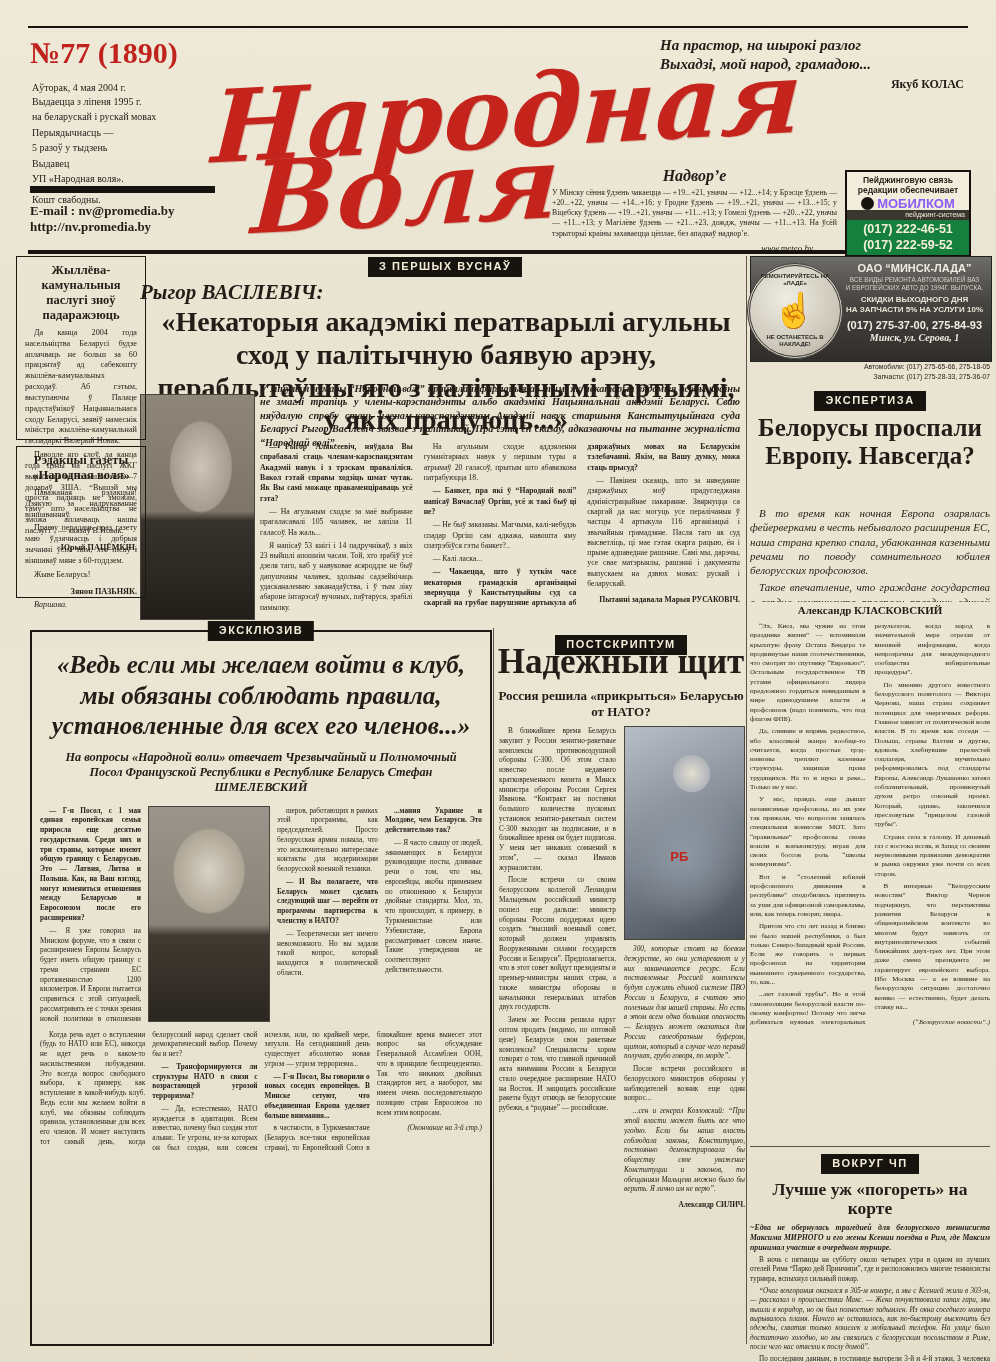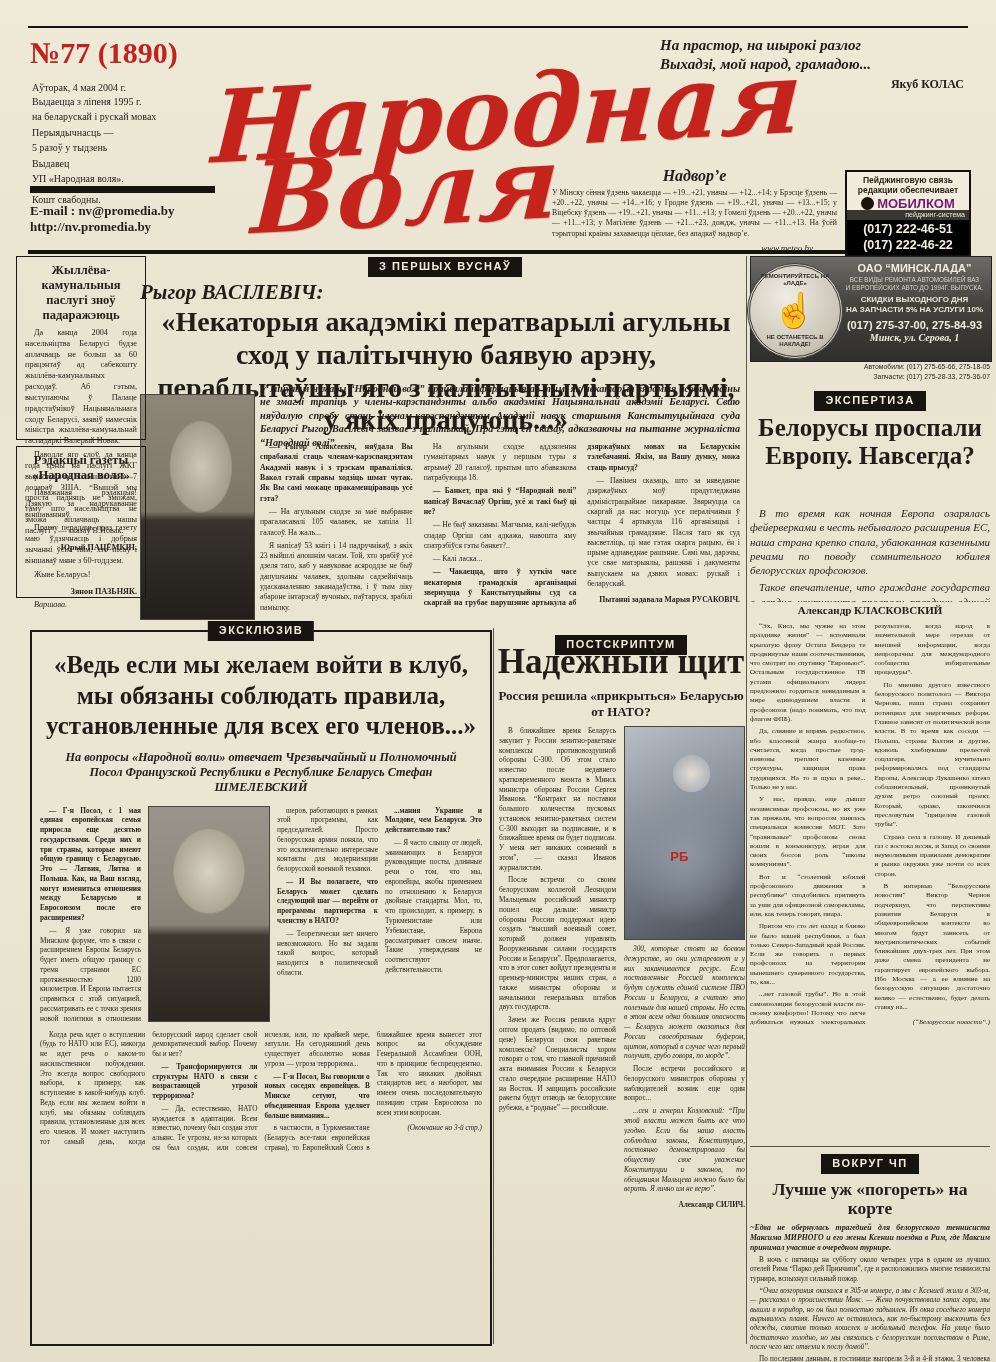--- a/index.html
+++ b/index.html
@@ -94,26 +94,26 @@
     <div style="text-align:center;font:bold italic 16px/1 'Liberation Serif',serif;">Надвор’е</div>
     <div class="just" style="font-size:7.8px;line-height:1.3;margin-top:4px;">У Мінску сёння ўдзень чакаецца — +19...+21, уначы — +12...+14; у Брэсце ўдзень — +20...+22, уначы — +14...+16; у Гродне ўдзень — +19...+21, уначы — +13...+15; у Віцебску ўдзень — +19...+21, уначы — +11...+13; у Гомелі ўдзень — +20...+22, уначы — +11...+13; у Магілёве ўдзень — +21...+23, дождж, уначы — +11...+13. На ўсёй тэрыторыі краіны захаваецца цёплае, без ападкаў надвор’е.</div>
     <div style="text-align:right;font-style:italic;font-size:9px;margin-top:4px;padding-right:24px;">www.meteo.by</div>
   </div>
 
   <div class="pagerbox">
     <div style="font:bold 8.5px/1.2 'Liberation Sans',sans-serif;padding-top:3px;">Пейджинговую связь</div>
     <div style="font:bold 8.5px/1.2 'Liberation Sans',sans-serif;">редакции обеспечивает</div>
     <div style="display:flex;align-items:center;justify-content:center;gap:3px;margin-top:2px;">
       <span style="width:13px;height:13px;border-radius:50%;background:#17130e;display:inline-block;"></span>
-      <span style="font:bold 13px/1 'Liberation Sans',sans-serif;color:#701a75;text-align:center;">МОБИЛКОМ</span>
+      <span style="font:bold 13px/1 'Liberation Sans',sans-serif;color:#8b5cf6;text-align:center;">МОБИЛКОМ</span>
     </div>
     <div style="background:#3a3731;color:#efe8d5;font:7px/1.4 'Liberation Sans',sans-serif;text-align:right;padding-right:4px;">пейджинг-система</div>
-    <div style="background:#000000;color:#f6efdc;font:bold 12.5px/1.25 'Liberation Sans',sans-serif;padding:2px 0;">
+    <div style="background:#15803d;color:#f6efdc;font:bold 12.5px/1.25 'Liberation Sans',sans-serif;padding:2px 0;">
       <div>(017) 222-46-51</div>
-      <div>(017) 222-46-22</div>
+      <div>(017) 222-59-52</div>
     </div>
   </div>
 
   <div class="abs" style="left:368px;top:256px;">
     <span class="kicker">З ПЕРШЫХ ВУСНАЎ</span>
   </div>
   <div class="abs" style="left:140px;top:282px;font:bold italic 21px/1 'Liberation Serif',serif;">Рыгор ВАСІЛЕВІЧ:</div>
   <div class="abs headline" style="left:150px;top:306px;width:592px;font-size:28px;line-height:1.17;">«Некаторыя акадэмікі ператварылі агульны сход у палітычную баявую арэну, пераблытаўшы яго з палітычнымі партыямі, у якіх працуюць...»</div>
   <div class="abs photo photo-bw" style="left:140px;top:394px;width:113px;height:224px;"></div>
   <div class="abs just" style="left:260px;top:382px;width:480px;font:bold italic 10.2px/1.32 'Liberation Serif',serif;">У мінулым нумары “Народнай волі” прайшла інфармацыя аб тым, як некаторыя вядомыя асобы краіны не змаглі трапіць у члены-карэспандэнты альбо акадэмікі Нацыянальнай акадэміі Беларусі. Сваю няўдалую спробу стаць членам-карэспандэнтам Акадэміі навук старшыня Канстытуцыйнага суда Беларусі Рыгор Васілевіч звязвае з палітыкай. Пра гэта ён сказаў, адказваючы на пытанне журналіста “Народнай волі”.</div>
@@ -149,21 +149,21 @@
       </div>
   </div>
 
   <div class="vline" style="left:493px;top:628px;height:716px;"></div>
   <div class="vline" style="left:746px;top:256px;height:1088px;"></div>
 
   <div class="abs boxed" style="left:30px;top:630px;width:458px;height:712px;">
     <div style="position:absolute;top:-12px;left:50%;transform:translateX(-50%);">
       <span class="kicker">ЭКСКЛЮЗИВ</span>
     </div>
-    <div class="headline" style="margin:18px 10px 0;font-size:25px;line-height:1.22;">«Ведь если мы желаем войти в клуб, мы обязаны соблюдать правила, установленные для всех его членов...»</div>
+    <div class="headline" style="margin:18px 10px 0;font-size:25px;line-height:1.22;font-style:italic;">«Ведь если мы желаем войти в клуб, мы обязаны соблюдать правила, установленные для всех его членов...»</div>
     <div class="headline" style="margin:8px 20px 0;font:bold italic 12.3px/1.25 'Liberation Serif',serif;">На вопросы «Народной воли» отвечает Чрезвычайный и Полномочный Посол Французской Республики в Республике Беларусь Стефан ШМЕЛЕВСКИЙ</div>
     <div style="display:flex;gap:7px;margin:10px 8px 0;height:218px;">
       <div class="cols bodytxt just overflow" style="width:101px;font-size:7.3px;height:218px;">
           <p class="q">— Г-н Посол, с 1 мая единая европейская семья приросла еще десятью государствами. Среди них и три страны, которые имеют общую границу с Беларусью. Это — Латвия, Литва и Польша. Как, на Ваш взгляд, могут измениться отношения между Беларусью и Евросоюзом после его расширения?</p>
           <p>— Я уже говорил на Минском форуме, что в связи с расширением Европы Беларусь будет иметь общую границу с тремя странами ЕС протяженностью 1200 километров. И Европа пытается справиться с этой ситуацией, рассматривать ее с точки зрения новой политики в отношении своих новых соседей.</p>
         </div>
       <div class="photo photo-bw2" style="width:120px;height:214px;"></div>
       <div class="cols bodytxt just overflow" style="width:101px;font-size:7.3px;height:218px;">
           <p>шеров, работающих в рамках этой программы, как председателей. Просто белорусская армия поняла, что это исключительно интересные контакты для модернизации белорусской военной техники.</p>
           <p class="q">— И Вы полагаете, что Беларусь может сделать следующий шаг — перейти от программы партнерства к членству в НАТО?</p>

